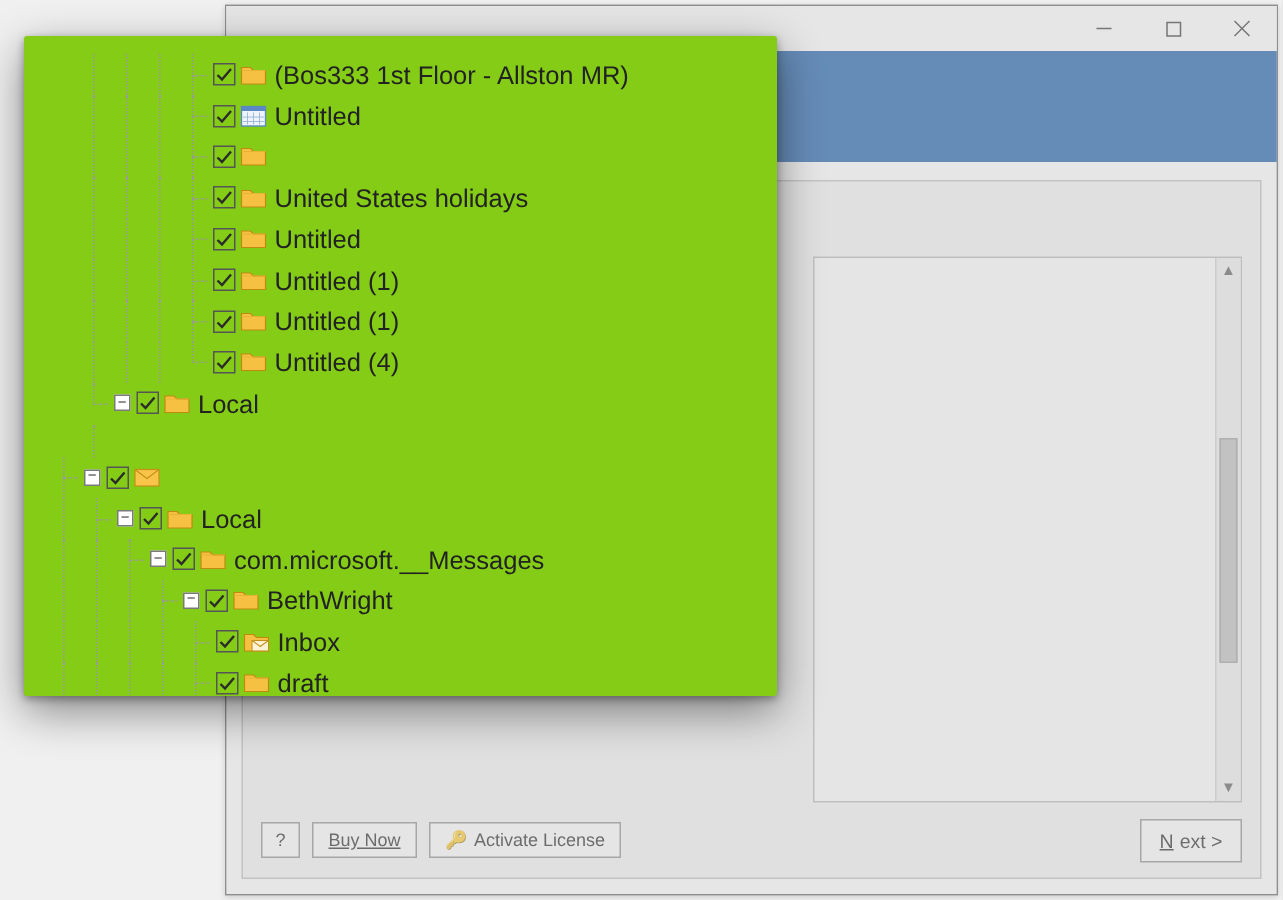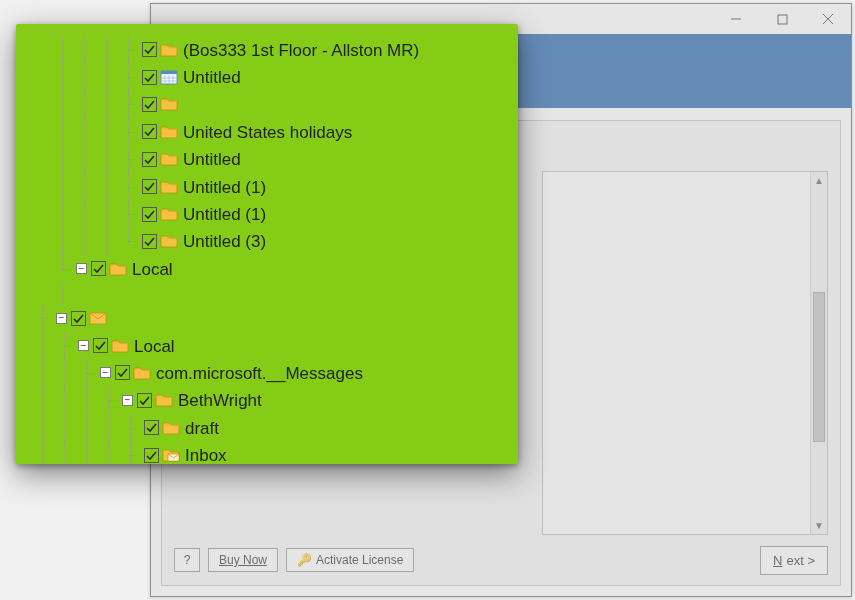--- a/index.html
+++ b/index.html
@@ -362,21 +362,21 @@
         <span class="chk">
           <svg viewBox="0 0 11 9">
             <use href="#ico-check"></use>
           </svg>
         </span>
         <span class="ficon">
           <svg viewBox="0 0 18 16">
             <use href="#ico-folder"></use>
           </svg>
         </span>
-        <span class="label">Untitled (3)</span>
+        <span class="label">Untitled (4)</span>
       </div>
       <div class="row">
         <span class="indent" style="width:24px"></span>
         <span class="gutter tee last"></span>
         <span class="minus">−</span>
         <span class="chk">
           <svg viewBox="0 0 11 9">
             <use href="#ico-check"></use>
           </svg>
         </span>
@@ -468,38 +468,38 @@
         <span class="gutter "></span>
         <span class="gutter "></span>
         <span class="gutter tee"></span>
         <span class="chk">
           <svg viewBox="0 0 11 9">
             <use href="#ico-check"></use>
           </svg>
         </span>
         <span class="ficon">
           <svg viewBox="0 0 18 16">
+            <use href="#ico-inbox"></use>
+          </svg>
+        </span>
+        <span class="label">Inbox</span>
+      </div>
+      <div class="row">
+        <span class="indent" style="width:4px"></span>
+        <span class="gutter "></span>
+        <span class="gutter "></span>
+        <span class="gutter "></span>
+        <span class="gutter "></span>
+        <span class="gutter tee"></span>
+        <span class="chk">
+          <svg viewBox="0 0 11 9">
+            <use href="#ico-check"></use>
+          </svg>
+        </span>
+        <span class="ficon">
+          <svg viewBox="0 0 18 16">
             <use href="#ico-folder"></use>
           </svg>
         </span>
         <span class="label">draft</span>
-      </div>
-      <div class="row">
-        <span class="indent" style="width:4px"></span>
-        <span class="gutter "></span>
-        <span class="gutter "></span>
-        <span class="gutter "></span>
-        <span class="gutter "></span>
-        <span class="gutter tee"></span>
-        <span class="chk">
-          <svg viewBox="0 0 11 9">
-            <use href="#ico-check"></use>
-          </svg>
-        </span>
-        <span class="ficon">
-          <svg viewBox="0 0 18 16">
-            <use href="#ico-inbox"></use>
-          </svg>
-        </span>
-        <span class="label">Inbox</span>
       </div>
     </div>
 </div>
 
 </body></html>

